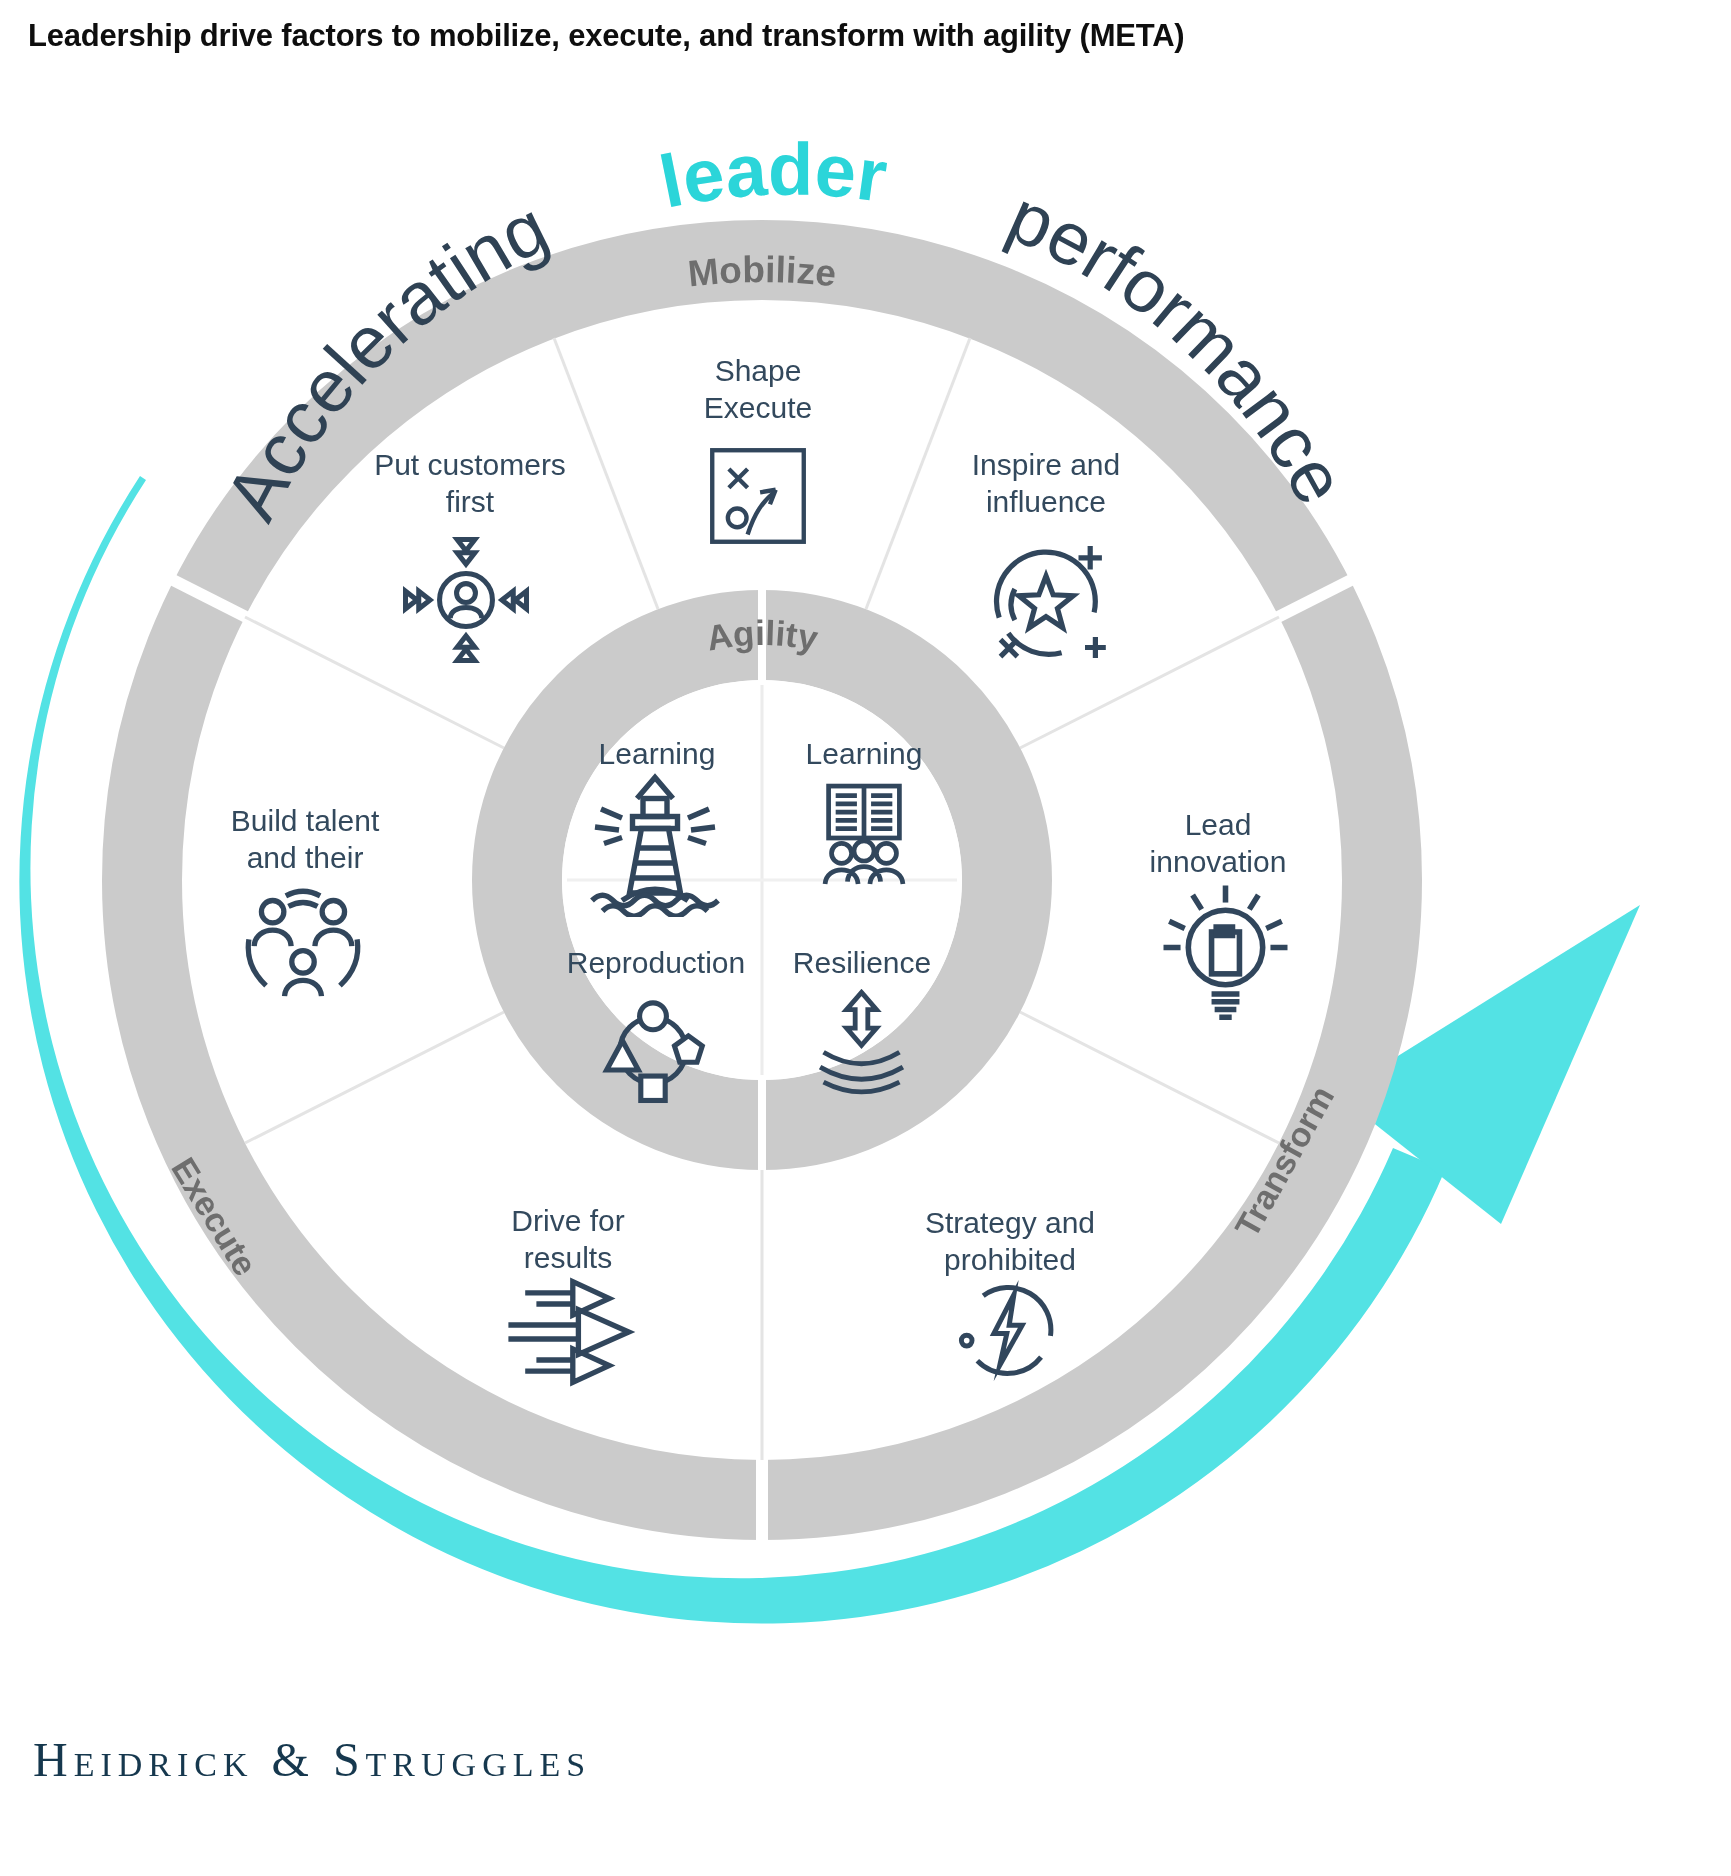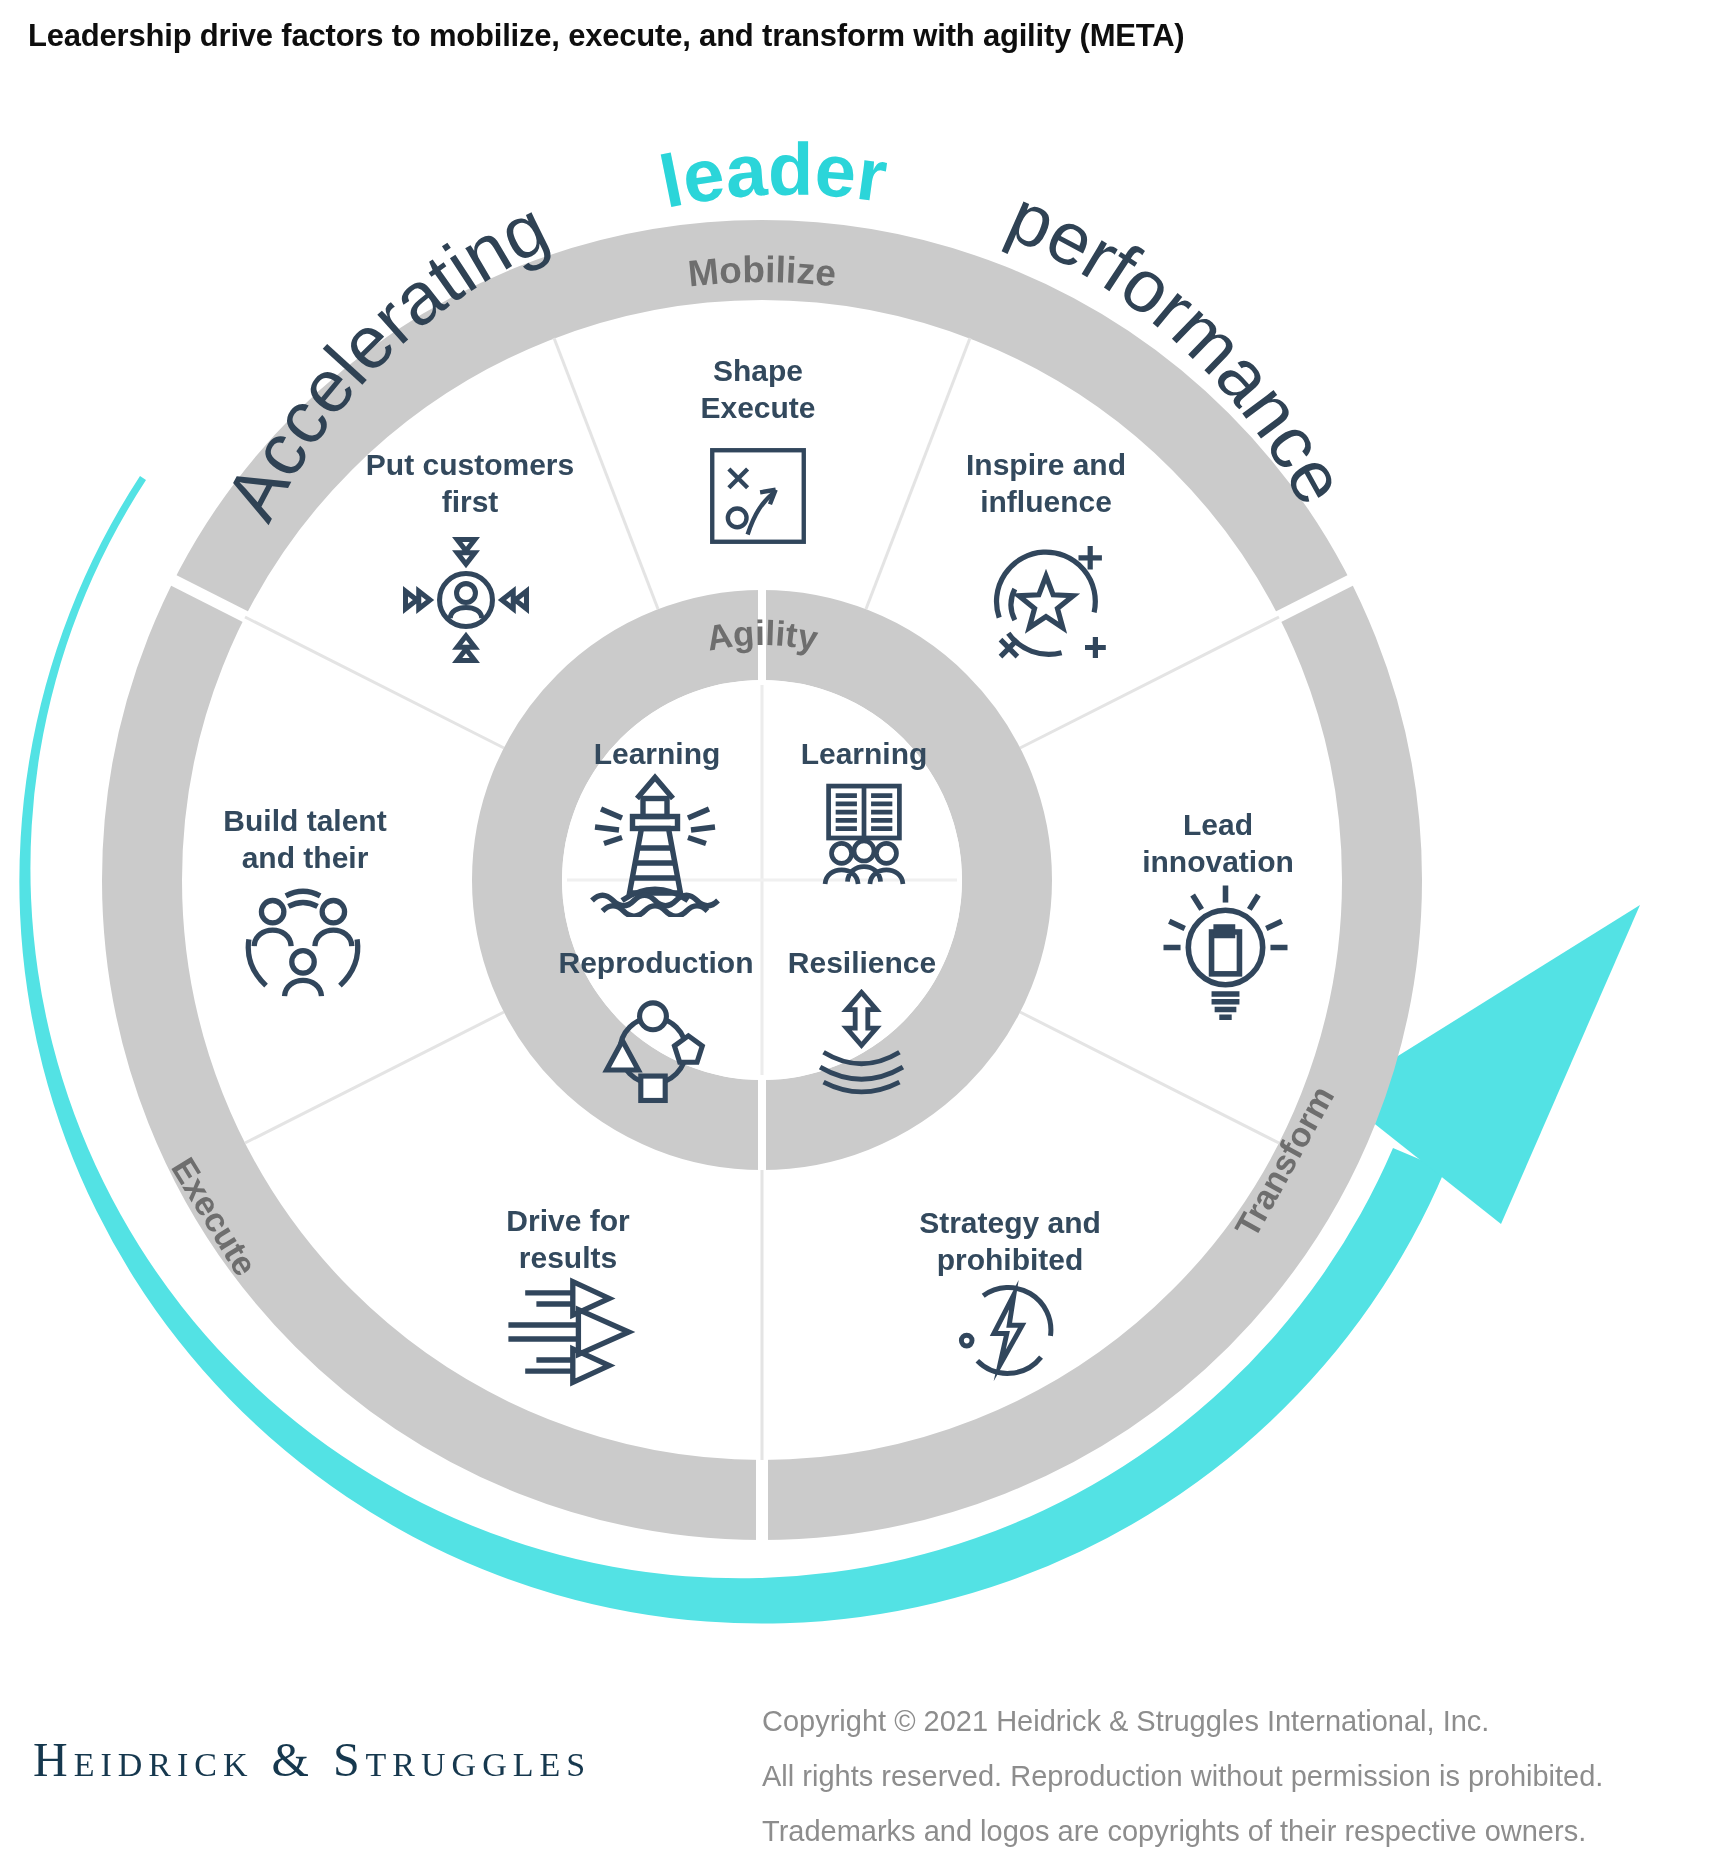--- a/index.html
+++ b/index.html
@@ -2,21 +2,21 @@
 <html><head>
 <meta charset="utf-8">
 <style>
   html,body{margin:0;padding:0;background:#ffffff;}
   #canvas{position:relative;width:1731px;height:1852px;background:#fff;overflow:hidden;
           font-family:"Liberation Sans", sans-serif;}
   #page-title{position:absolute;left:28px;top:18px;font-size:31px;font-weight:700;
               color:#0e0e0e;letter-spacing:-0.2px;}
   #wheel-svg{position:absolute;left:0;top:0;}
   .lbl{position:absolute;transform:translateX(-50%);text-align:center;
-       color:#33495d;font-size:30px;line-height:37px;font-weight:700;white-space:nowrap;}
+       color:#33495d;font-size:30px;line-height:37px;font-weight:400;white-space:nowrap;}
   .ic{position:absolute;}
   .ic path,.ic rect,.ic circle,.ic polyline{fill:none;stroke:#31465c;stroke-miterlimit:10;}
   .ic .wf{fill:#ffffff;}
   text{font-family:"Liberation Sans", sans-serif;}
   .ringlabel{font-weight:700;fill:#6e6e6e;}
   .curved-navy{fill:#2f4254;font-size:74px;}
   .curved-cyan{fill:#2bd5d9;font-size:74px;font-weight:700;}
   #footer-logo{position:absolute;left:33px;top:1732px;font-family:"Liberation Serif", serif;
                font-variant:small-caps;font-size:48px;letter-spacing:6px;color:#16384e;}
   #copyright{position:absolute;left:762px;top:1694px;font-size:29px;line-height:55px;
@@ -234,19 +234,14 @@
   </svg>
 
   <svg class="ic" style="left:804px;top:989px" width="115" height="115" viewBox="0 0 100 100" stroke-width="4.2">
     <path d="M50,3 L63,18 L55.5,18 L55.5,34 L63,34 L50,49 L37,34 L44.5,34 L44.5,18 L37,18 Z"></path>
     <path d="M17,55 Q50,75 83,55"></path>
     <path d="M14,68 Q50,89 86,68"></path>
     <path d="M17,81 Q50,98 83,81"></path>
   </svg>
 
   <div id="footer-logo">Heidrick &amp; Struggles</div>
-  <div id="copyright">
-    <div>Copyright © 2021 Heidrick &amp; Struggles International, Inc.</div>
-    <div>All rights reserved. Reproduction without permission is prohibited.</div>
-    <div>Trademarks and logos are copyrights of their respective owners.</div>
-  </div>
 
 </div>
 
 </body></html>

